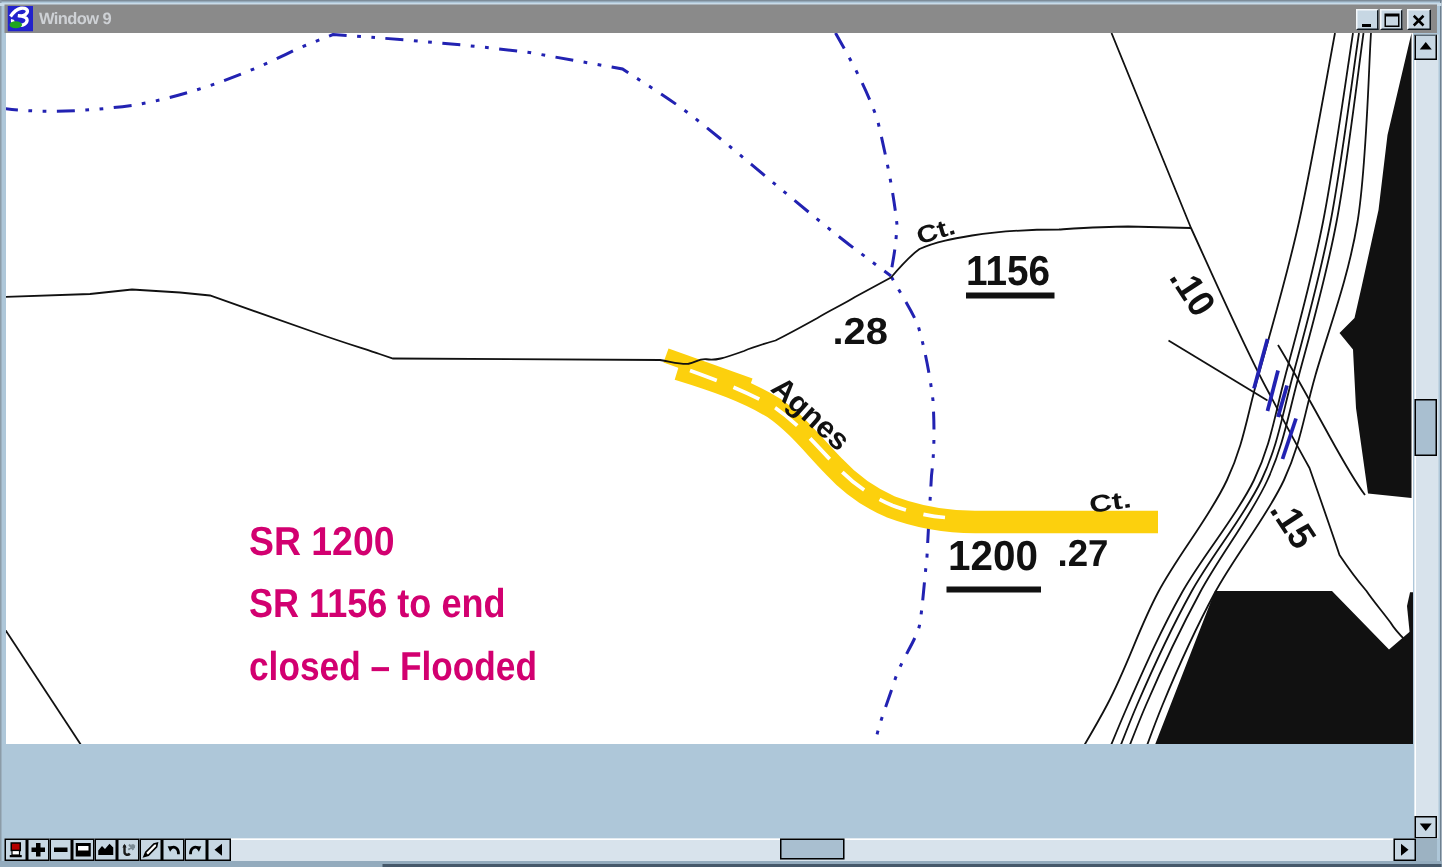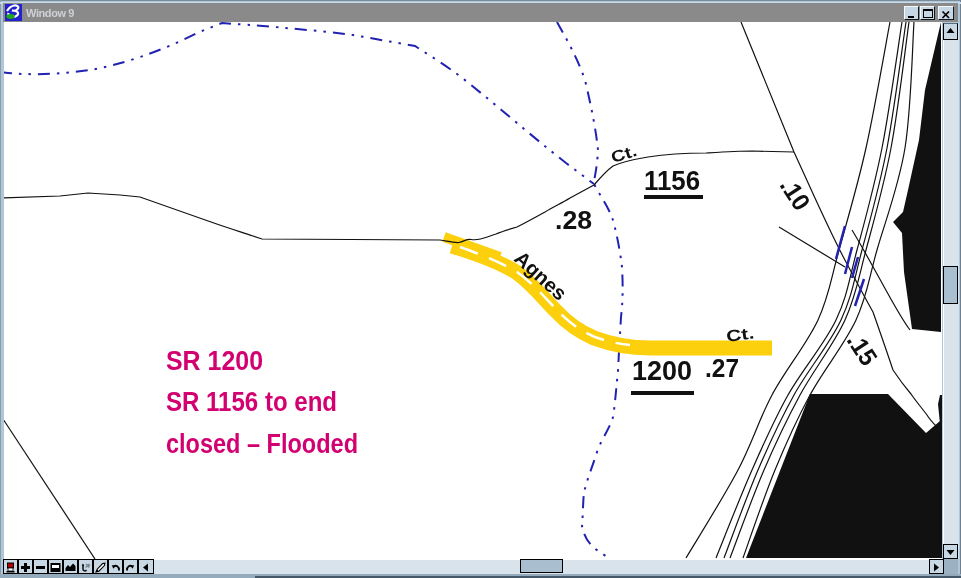--- a/index.html
+++ b/index.html
@@ -37,21 +37,21 @@
   <div class="abs" style="left:920px;top:6px;width:15px;height:14px;background:#c7d7e3;border-top:1px solid #f4f8fb;border-left:1px solid #f4f8fb;border-right:1px solid #10181f;border-bottom:1px solid #10181f;box-sizing:border-box;">
     <div class="abs" style="left:2px;top:2px;width:8px;height:6px;border:1px solid #000;border-top:2px solid #000;"></div>
   </div>
 
   <div class="abs" style="left:938px;top:6px;width:16px;height:14px;background:#c7d7e3;border-top:1px solid #f4f8fb;border-left:1px solid #f4f8fb;border-right:1px solid #10181f;border-bottom:1px solid #10181f;box-sizing:border-box;">
     <svg width="14" height="12">
         <path d="M3.5,2.5 L10,9 M10,2.5 L3.5,9" stroke="#000" stroke-width="1.7"></path>
       </svg>
   </div>
 
-  <div class="abs" style="left:4px;top:22px;width:938px;height:537px;background:#fff;overflow:hidden;">
+  <div class="abs" style="left:4px;top:22px;width:938px;height:474px;background:#fff;overflow:hidden;">
     <svg width="938" height="537" viewBox="4 22 938 537">
 
       <path d="M941,22 L925,90 919,140 908,190 903,212 893,222 902,233 904,272 912,329 941,332 941,22 Z" fill="#111"></path>
 
       <path d="M810,394 L888,394 926,433 940,421 940,395 942,395 942,558 746,558 Z" fill="#111"></path>
 
       <path d="M940,395 L942,395 942,424 940,424 938,404 Z" fill="#111"></path>
 
       <path d="M0,72 C30,76 60,74 90,70 C120,65 160,52 197,33 L222,23 C250,25 306,29 353,35 L415,46 C432,57 450,68 466,81 C500,108 529,134 566,163 L594,184" fill="none" stroke="#2222b2" stroke-width="2" stroke-dasharray="12 7 2.5 7 2.5 7"></path>
 

